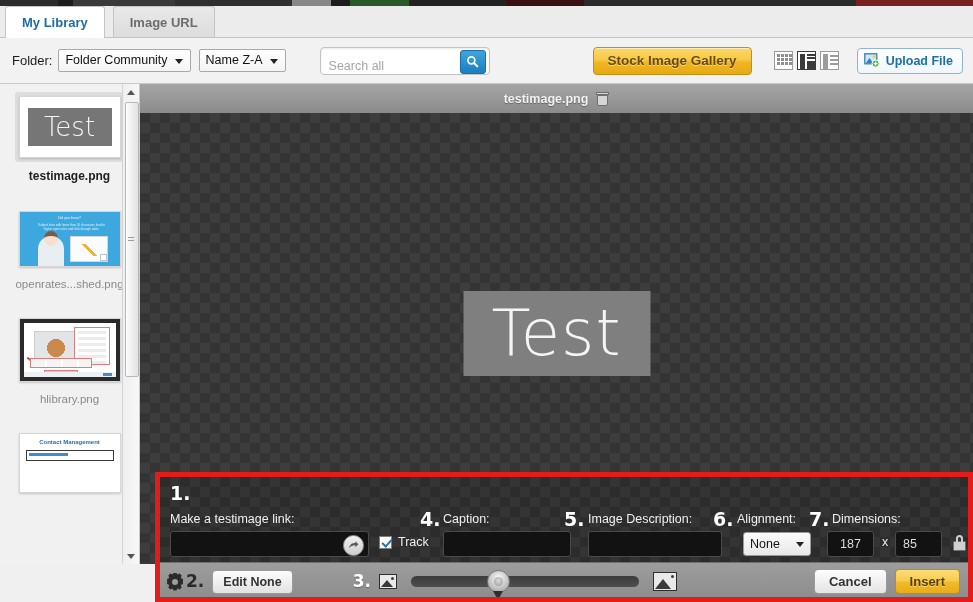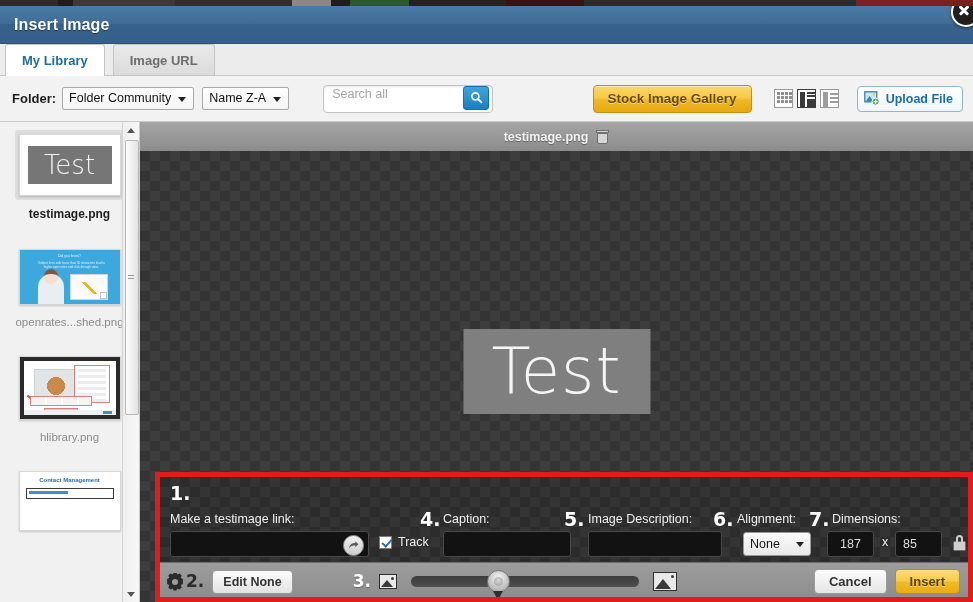--- a/index.html
+++ b/index.html
@@ -131,21 +131,20 @@
     border-bottom: 1px solid #c9c9c9;
     display: flex;
     align-items: center;
     padding: 0 10px 0 12px;
     box-sizing: border-box;
   }
   .tb-label {
     font-size: 13px;
     color: #1d1d1d;
     margin-right: 6px;
-    font-weight: bold;
   }
   .mini-select {
     position: relative;
     height: 23px;
     background: linear-gradient(180deg,#ffffff,#f4f4f4);
     border: 1px solid #a9a9a9;
     border-radius: 2px;
     font-size: 12.5px;
     color: #121212;
     line-height: 21px;
@@ -167,21 +166,21 @@
 
   .searchbox {
     width: 170px;
     height: 28px;
     margin-left: 26px;
     background: #ffffff;
     border: 1px solid #c3c3c3;
     border-radius: 4px;
     box-shadow: inset 0 1px 2px rgba(0,0,0,.09);
     display: flex;
-    align-items: flex-start;
+    align-items: flex-end;
     padding: 0 3px 0 0;
     box-sizing: border-box;
   }
   .searchbox input {
     flex: 1;
     border: 0;
     outline: 0;
     background: transparent;
     font-family: "Liberation Sans", sans-serif;
     font-size: 12.5px;
@@ -751,24 +750,20 @@
 <body>
 
 <div id="app">
 
   <div class="backdrop">
     <div class="backdrop-strip"></div>
   </div>
 
   <div class="dialog">
 
-    <div class="titlebar">
-      <div class="title">Insert Image</div>
-      <div class="close-btn" title="Close"></div>
-    </div>
 
     <div class="tabbar">
       <div class="tab active">My Library</div>
       <div class="tab">Image URL</div>
     </div>
 
     <div class="toolbar">
       <span class="tb-label">Folder:</span>
 
       <div class="mini-select">

